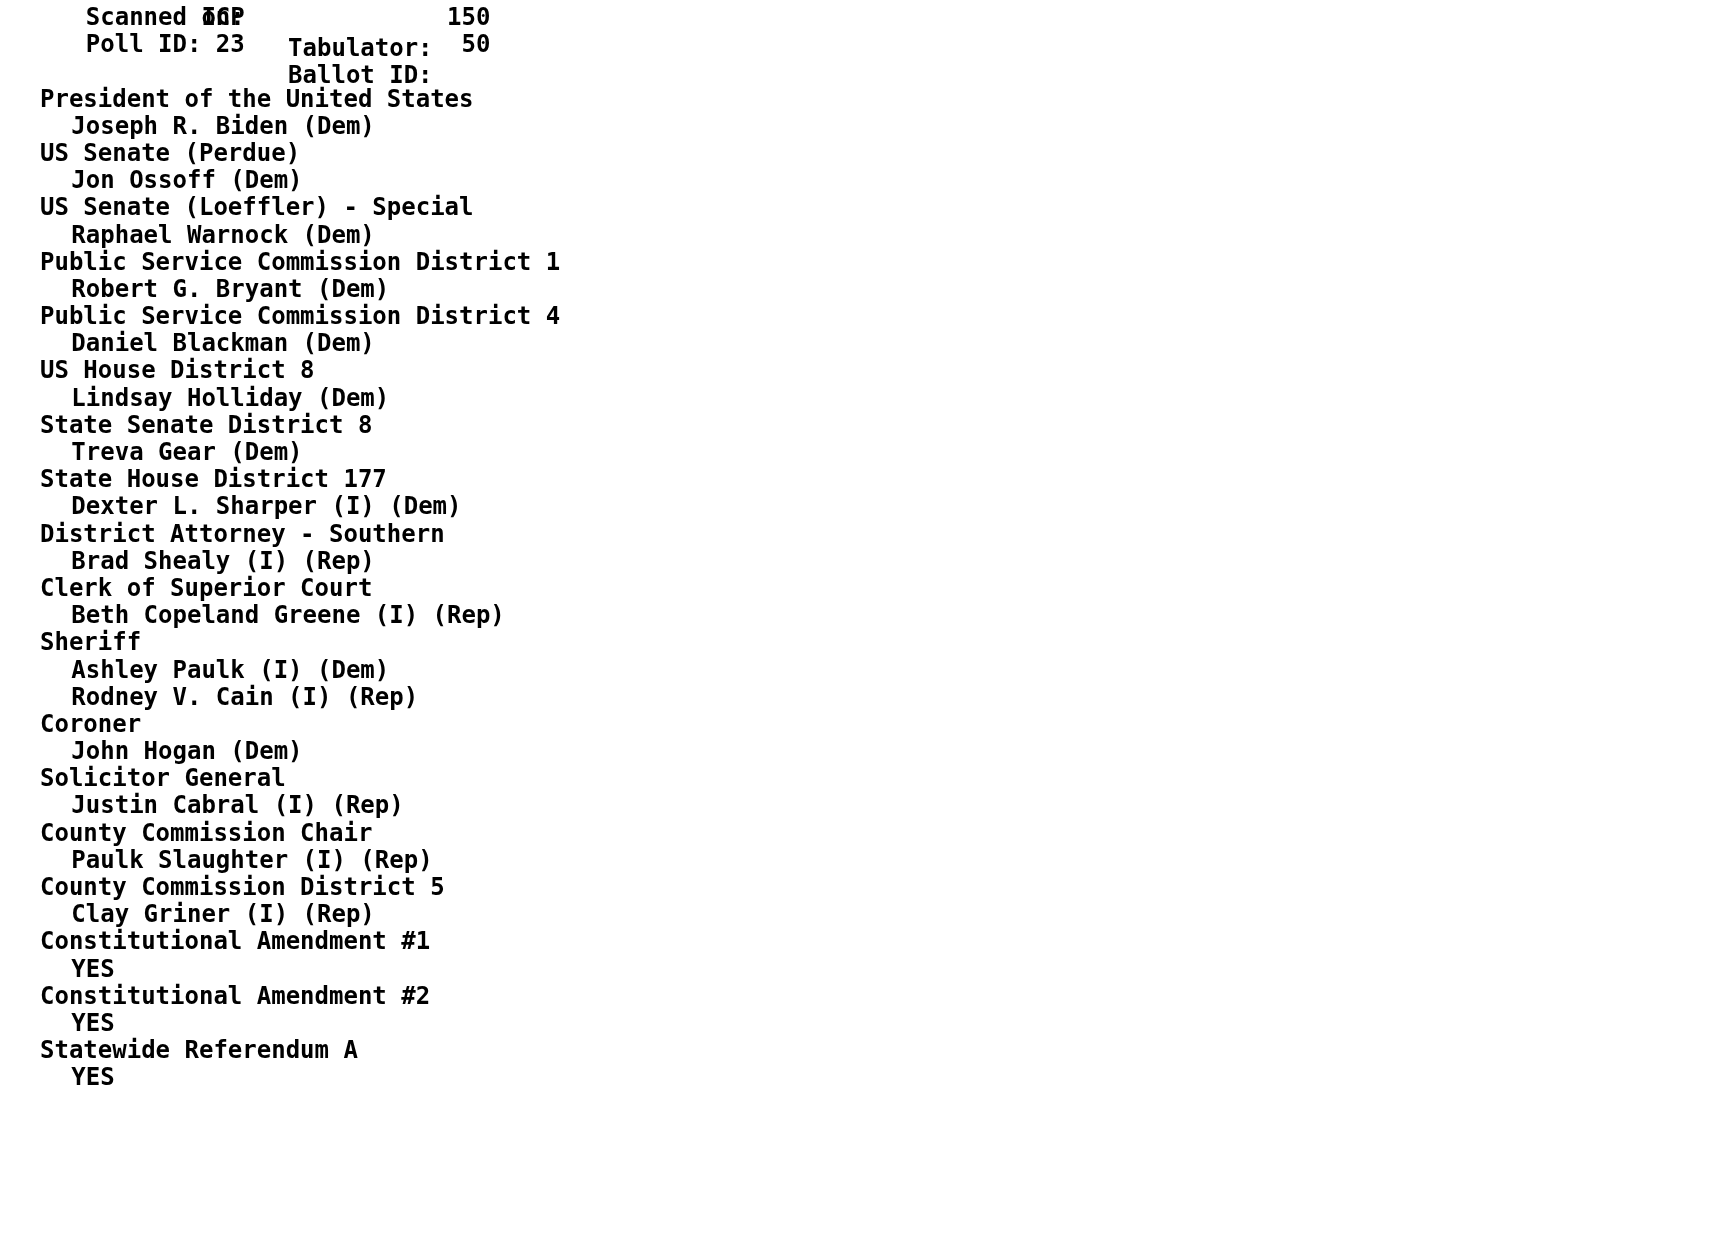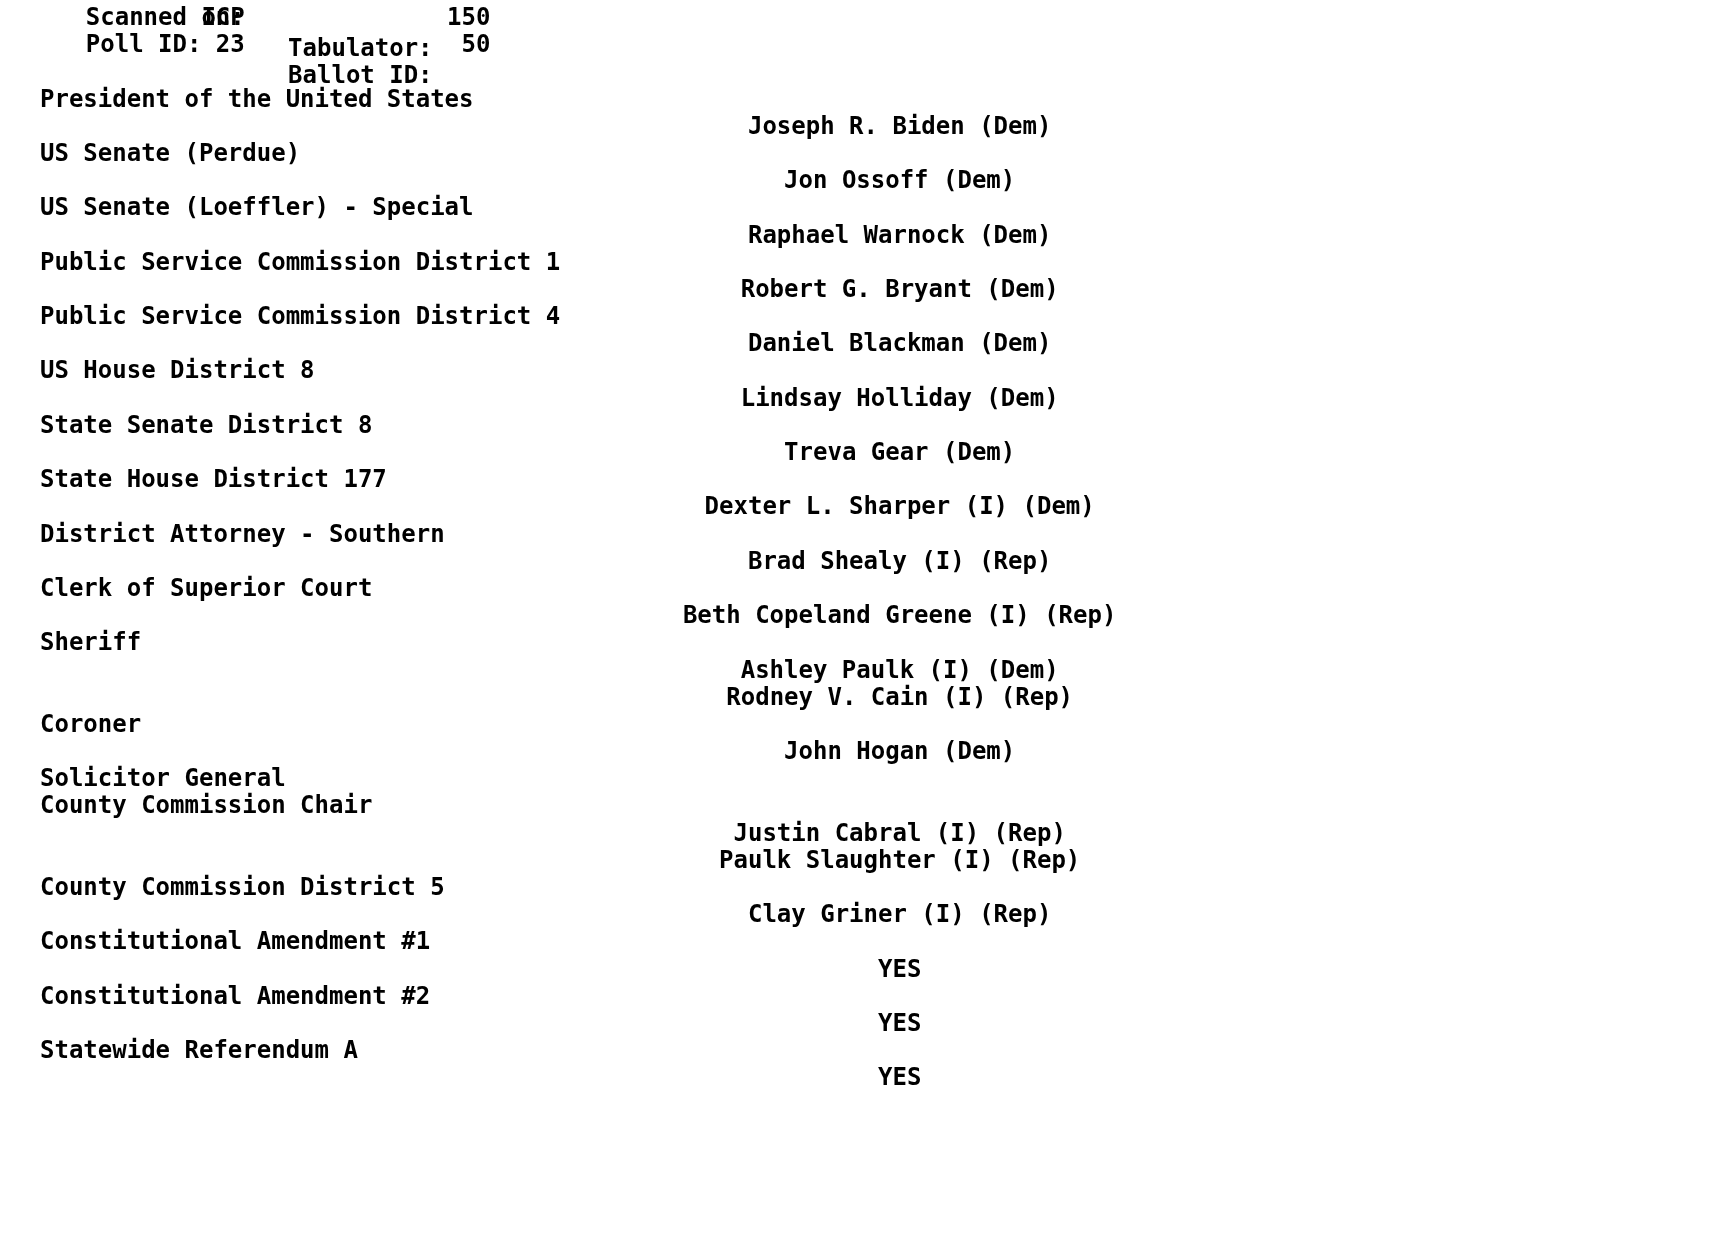--- a/index.html
+++ b/index.html
@@ -31,21 +31,21 @@
     top: 0;
     white-space: pre;
   }
   .pos-c12 { left: 12ch; }
   .pos-c13 { left: 13ch; }
   .pos-c18 { left: 18ch; margin-top: 31px; }
   .pos-c29 { left: 29ch; }
   .pos-c30 { left: 30ch; }
   .blank-line { height: 27.2px; }
   .contest-name { padding-left: 0; margin-left: 12px; }
-  .selection-name { padding-left: 3ch; text-align: center; }
+  .selection-name { padding-left: 3ch; }
 </style>
 </head>
 <body>
 
 <div class="doc">
 
   <div class="line header-line">
     <span>Scanned on:</span>
     <span class="pos-c12">ICP</span>
     <span class="pos-c18">Tabulator:</span>
@@ -81,22 +81,22 @@
       <div class="line contest-name">District Attorney - Southern</div>
       <div class="line selection-name">Brad Shealy (I) (Rep)</div>
       <div class="line contest-name">Clerk of Superior Court</div>
       <div class="line selection-name">Beth Copeland Greene (I) (Rep)</div>
       <div class="line contest-name">Sheriff</div>
       <div class="line selection-name">Ashley Paulk (I) (Dem)</div>
       <div class="line selection-name">Rodney V. Cain (I) (Rep)</div>
       <div class="line contest-name">Coroner</div>
       <div class="line selection-name">John Hogan (Dem)</div>
       <div class="line contest-name">Solicitor General</div>
+      <div class="line selection-name">Justin Cabral (I) (Rep)</div>
       <div class="line contest-name">County Commission Chair</div>
-      <div class="line selection-name">Justin Cabral (I) (Rep)</div>
       <div class="line selection-name">Paulk Slaughter (I) (Rep)</div>
       <div class="line contest-name">County Commission District 5</div>
       <div class="line selection-name">Clay Griner (I) (Rep)</div>
       <div class="line contest-name">Constitutional Amendment #1</div>
       <div class="line selection-name">YES</div>
       <div class="line contest-name">Constitutional Amendment #2</div>
       <div class="line selection-name">YES</div>
       <div class="line contest-name">Statewide Referendum A</div>
       <div class="line selection-name">YES</div>
     </div>

